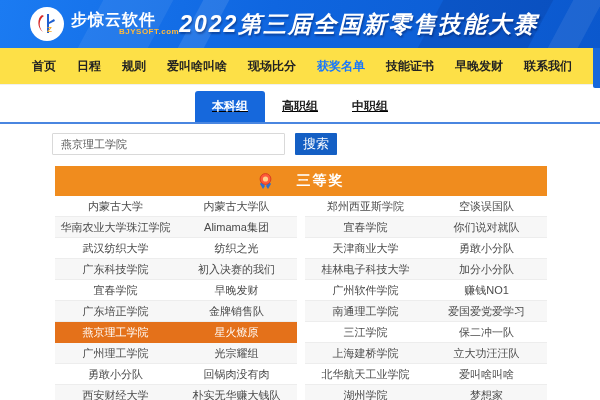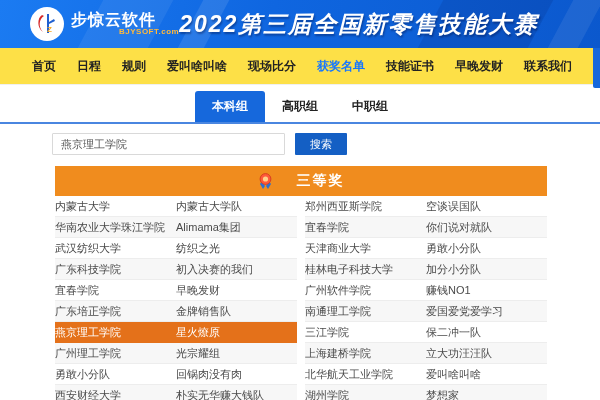--- a/index.html
+++ b/index.html
@@ -30,48 +30,48 @@
   .nav { height:37px; background:#fde047; display:flex; align-items:center;
          padding:0 24px 0 32px; border-bottom:1px solid #f0f0f0; }
   .nav-item { font-size:12px; font-weight:bold; color:#222; margin-right:21px;
               cursor:pointer; white-space:nowrap; }
   .nav-item.active { color:var(--link-active,#1677ff); }
   .login-btn { margin-left:auto; background:var(--accent,#1668dc); color:#fff; font-size:12px;
                font-weight:bold; padding:5px 24px; border-radius:2px; border:none; cursor:pointer; }
 
   
   .tabs-bar { margin-top:6px; display:flex; justify-content:center; align-items:center;
-              border-bottom:2px solid #4a86e0; }
+              border-bottom:2px solid #4a86e0;text-decoration:underline; }
   .tab { font-size:12px; font-weight:bold; color:#222; padding:7px 17px; cursor:pointer; }
   .tab.active { background:var(--accent,#1668dc); color:#fff; border-radius:3px 3px 0 0; }
 
   
   .search-row { margin:9px 0 0 52px; display:flex; align-items:center; }
   .search-input { width:233px; height:22px; border:1px solid #d9d9d9; border-radius:1px;
                   font-size:11px; color:#555; padding:0 8px; outline:none;
                   font-family:"Liberation Sans","DejaVu Sans",sans-serif; }
-  .search-btn { margin-left:10px; height:22px; padding:0 15px; background:#145fc4; color:#fff;
-                font-size:11px; border:none; border-radius:1px; cursor:pointer;
+  .search-btn { margin-left:10px; height:22px; padding:0 8px; background:#145fc4; color:#fff;
+                font-size:13px; border:none; border-radius:1px; cursor:pointer;
                 font-family:"Liberation Sans","DejaVu Sans",sans-serif; }
 
   
   .banner { margin:11px 0 0 55px; width:492px; height:30px;
             background:var(--banner-orange,#f08c1e); color:#fff;
             display:flex; align-items:center; justify-content:center; gap:24px;
             font-size:14px; font-weight:bold; letter-spacing:2px; }
 
   
   .tables { display:flex; margin-left:55px; width:492px; gap:8px; }
   .tbl { flex:1; }
   .row { display:flex; align-items:center; height:21px; border-bottom:1px solid #ededed;
          font-size:11px; color:#4a4a4a; background:#fff; }
   .row:nth-child(even) { background:#f7f7f7; }
   .row.highlight { background:var(--highlight-orange,#e4711a) !important; color:#fff;
                    border-color:var(--highlight-orange,#e4711a); }
-  .cell { flex:1; text-align:left; white-space:nowrap; overflow:hidden; }
+  .cell { flex:1; text-align:center; white-space:nowrap; overflow:hidden; }
 </style>
 </head>
 <body>
 
 <div class="header">
   <div class="hdr-deco d1"></div>
   <div class="hdr-deco d2"></div>
   <div class="hdr-deco d3"></div>
   <div class="hdr-deco d4"></div>
 

